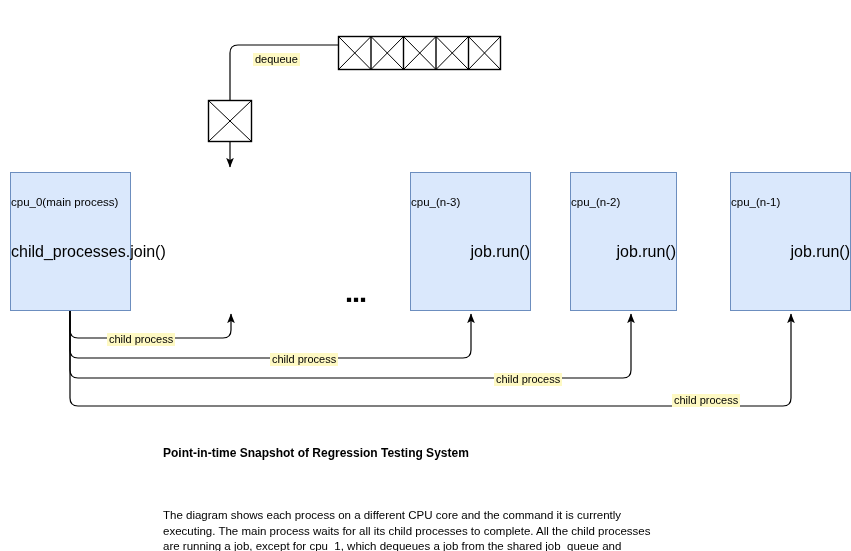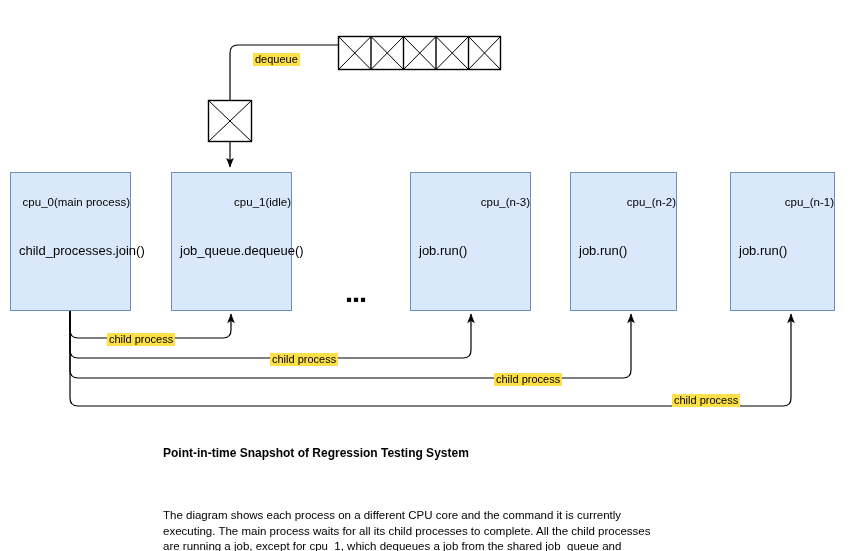--- a/index.html
+++ b/index.html
@@ -29,40 +29,39 @@
   .cpu-box {
     position: absolute;
     background: #dae8fc;
     border: 1px solid #6c8ebf;
     box-sizing: border-box;
   }
   .cpu-title {
     position: absolute;
     left: 0;
     right: 0;
-    text-align: right;
+    text-align: left;
     font-size: 11.5px;
     color: #000000;
     white-space: nowrap;
   }
   .cpu-cmd {
     position: absolute;
     left: 0;
     right: 0;
-    text-align: left;
-    font-size: 13px;
+    text-align: right;
+    font-size: 16px;
     color: #000000;
     white-space: nowrap;
-    padding-left: 8px;
   }
   .edge-label {
     position: absolute;
     font-size: 11px;
     color: #000000;
-    background: #fde047;
+    background: #fef9c3;
     white-space: nowrap;
     padding: 0 2px;
     line-height: 13px;
   }
   .queue-label {
     position: absolute;
     font-size: 11.5px;
     color: #000000;
     white-space: nowrap;
     text-align: center;
@@ -159,36 +158,32 @@
   </svg>
 
 
   <div class="edge-label" style="left:253px; top:53px;">dequeue</div>
 
   <div class="cpu-box" style="left:10px; top:172px; width:121px; height:139px;">
     <div class="cpu-title" style="top:23px;">cpu_0(main process)</div>
     <div class="cpu-cmd" style="top:70px;">child_processes.join()</div>
   </div>
 
-  <div class="cpu-box" style="left:171px; top:172px; width:121px; height:139px;">
-    <div class="cpu-title" style="top:23px;">cpu_1(idle)</div>
-    <div class="cpu-cmd" style="top:70px;">job_queue.dequeue()</div>
-  </div>
 
   <div class="cpu-box" style="left:410px; top:172px; width:121px; height:139px;">
     <div class="cpu-title" style="top:23px;">cpu_(n-3)</div>
     <div class="cpu-cmd" style="top:70px;">job.run()</div>
   </div>
 
   <div class="cpu-box" style="left:570px; top:172px; width:107px; height:139px;">
     <div class="cpu-title" style="top:23px;">cpu_(n-2)</div>
     <div class="cpu-cmd" style="top:70px;">job.run()</div>
   </div>
 
-  <div class="cpu-box" style="left:730px; top:172px; width:105px; height:139px;">
+  <div class="cpu-box" style="left:730px; top:172px; width:121px; height:139px;">
     <div class="cpu-title" style="top:23px;">cpu_(n-1)</div>
     <div class="cpu-cmd" style="top:70px;">job.run()</div>
   </div>
 
   <div class="ellipsis" style="left:346px; top:294px;">▪▪▪</div>
 
   <div class="edge-label" style="left:107px; top:333px;">child process</div>
   <div class="edge-label" style="left:270px; top:353px;">child process</div>
   <div class="edge-label" style="left:494px; top:373px;">child process</div>
   <div class="edge-label" style="left:672px; top:394px;">child process</div>

